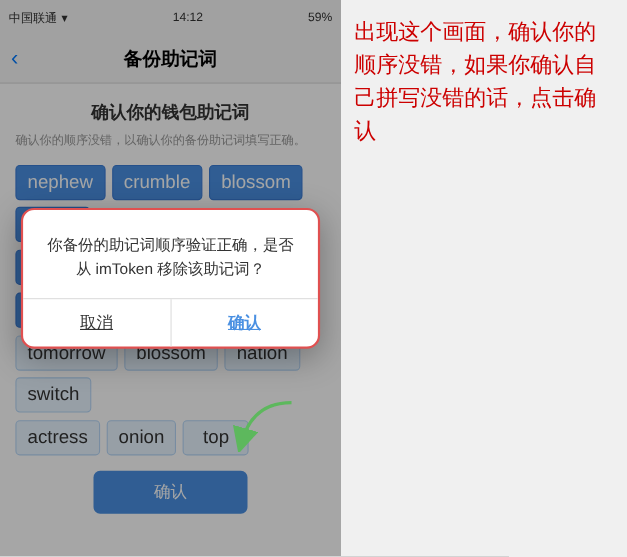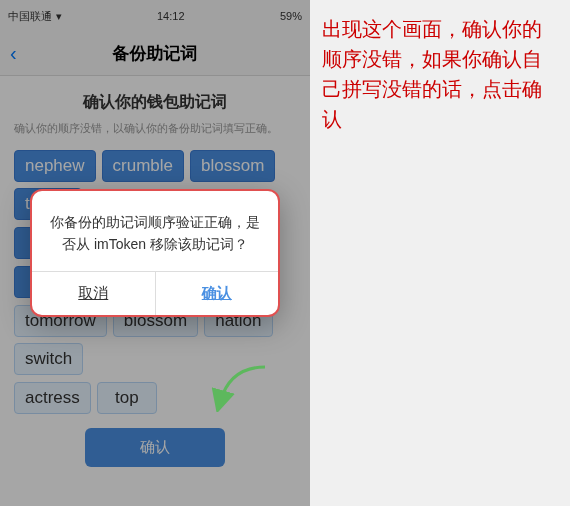--- a/index.html
+++ b/index.html
@@ -132,21 +132,21 @@
       background: rgba(0,0,0,0.35);
       display: flex;
       align-items: center;
       justify-content: center;
       z-index: 10;
     }
 
     .modal-box {
       background: #fff;
       border-radius: 12px;
-      width: 250px;
+      width: 272px;
       padding: 20px 16px 0;
       box-shadow: 0 8px 30px rgba(0,0,0,0.3);
       border: 2px solid #e05050;
     }
 
     .modal-message {
       font-size: 14px;
       color: #333;
       text-align: center;
       line-height: 1.6;
@@ -253,20 +253,21 @@
 
     <div class="word-row">
       <span class="word-chip">tomorrow</span>
       <span class="word-chip">blossom</span>
       <span class="word-chip">nation</span>
       <span class="word-chip">switch</span>
     </div>
 
     <div class="word-row">
       <span class="word-chip">actress</span>
+      <span class="word-chip">onion</span>
       <span class="word-chip">top</span>
     </div>
 
     <button class="confirm-btn">确认</button>
   </div>
 
   <div class="modal-overlay">
     <div class="modal-box">
       <p class="modal-message">你备份的助记词顺序验证正确，是否从 imToken 移除该助记词？</p>
       <div class="modal-buttons">

